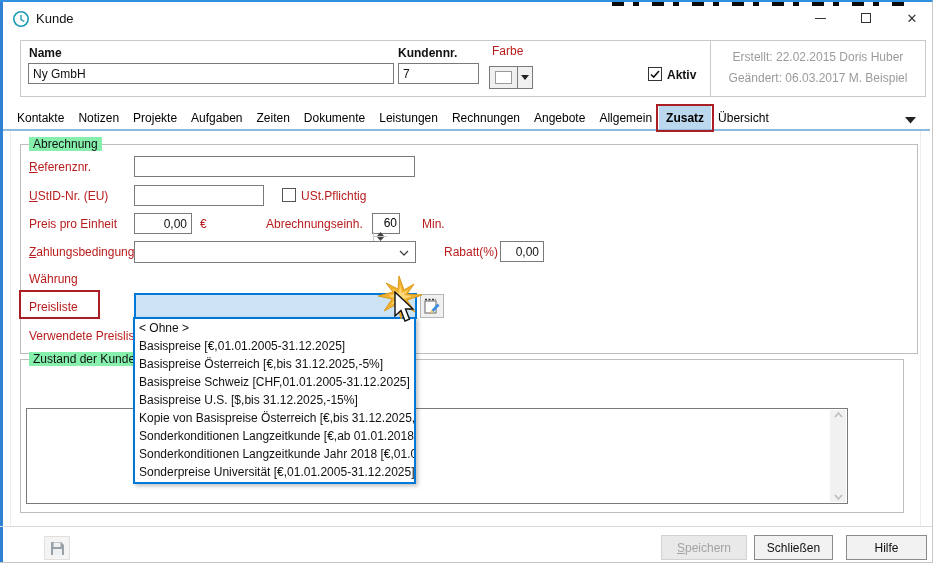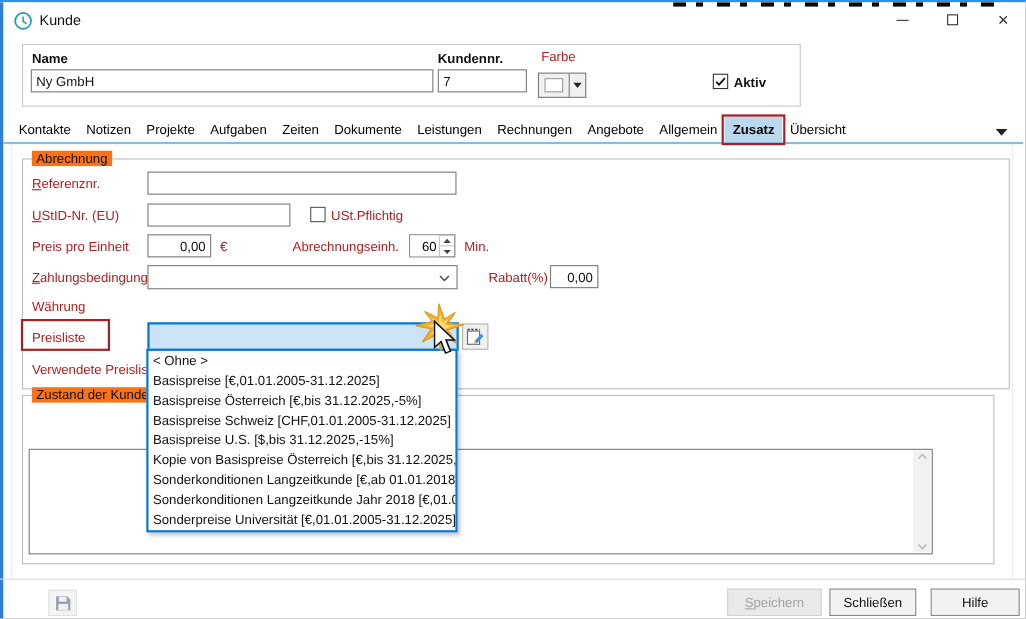--- a/index.html
+++ b/index.html
@@ -29,29 +29,29 @@
   .gray-info { position:absolute; left:0; width:100%; text-align:center; color:#9b9b9b; font-size:12px; }
   
   .tabs { position:absolute; left:10px; top:104px; height:24px; display:flex; align-items:stretch; }
   .tab { padding:5px 7px 4px 7px; font-size:12px; color:#000000; white-space:nowrap; position:relative; }
   .tab.selected { background:#bcd8ee; font-weight:bold; }
   .tab-underline { position:absolute; left:3px; top:127px; width:927px; height:2px; background:#8fbadf; }
   .annotation { position:absolute; border:2px solid #aa1f23; pointer-events:none; z-index:70; }
   .content-panel { position:absolute; left:10px; top:129px; width:911px; height:395px; border-left:1px solid #ececec; border-right:1px solid #ececec; }
   
   .groupbox { position:absolute; border:1px solid #bdbdbd; background:#fff; }
-  .legend { position:absolute; left:8px; top:-8px; background:#f97316; padding:0 4px; font-size:12px; white-space:nowrap; }
+  .legend { position:absolute; left:8px; top:-8px; background:#86efac; padding:0 4px; font-size:12px; white-space:nowrap; }
   .u { text-decoration:underline; }
   
   .combo { position:absolute; border:1px solid #7a7a7a; background:#fff; display:flex; align-items:center; padding-left:4px; font-size:12px; }
   .combo .chev { position:absolute; right:6px; top:50%; transform:translateY(-50%); }
   .combo.gray { background:#f0f0f0; border:1px solid #a6a6a6; }
   .combo.hl { background:#cce4f6; border:2px solid #0078d7; }
   
-  .spin { position:absolute; border:1px solid #7a7a7a; background:#fff; display:flex; }
+  .spin { position:absolute; border:1px solid #7a7a7a; background:#fff; display:flex;flex-direction:column; }
   .spin input { border:none; width:26px; text-align:right; font:12px "Liberation Sans",sans-serif; padding:2px 2px; outline:none; }
   .spin .col { width:14px; border-left:1px solid #c6c6c6; display:flex; flex-direction:column; }
   .spin .col div { flex:1; display:flex; align-items:center; justify-content:center; border-bottom:1px solid #c6c6c6; }
   .spin .col div:last-child { border-bottom:none; }
   
   .cbx { position:absolute; width:14px; height:14px; border:1px solid #333; background:#fff; display:flex; align-items:center; justify-content:center; }
   
   .ddlist { position:absolute; left:133px; top:315px; width:283px; height:167px; background:#fff;
     border:2px solid #0078d7; z-index:50; box-shadow:2px 2px 4px rgba(0,0,0,.25); overflow:hidden; }
   .dditem { height:18px; line-height:18px; padding-left:4px; font-size:12px; white-space:nowrap; overflow:hidden; }
@@ -105,20 +105,24 @@
             <polygon points="0,0 8,0 4,5" fill="#222"></polygon>
           </svg>
       </div>
     </div>
     <div class="cbx" style="left:627px; top:26px;">
       <svg width="10" height="9" viewBox="0 0 10 9">
           <polyline points="1,4.5 3.7,7 9,1" fill="none" stroke="#111" stroke-width="1.6"></polyline>
         </svg>
     </div>
     <div class="blabel abs" style="left:646px; top:27px;">Aktiv</div>
+  </div>
+  <div class="panel" style="left:710px; top:38px; width:216px; height:57px;">
+    <div class="gray-info" style="top:9px;">Erstellt: 22.02.2015 Doris Huber</div>
+    <div class="gray-info" style="top:30px;">Geändert: 06.03.2017 M. Beispiel</div>
   </div>
 
   <div class="tabs">
     <div class="tab">Kontakte</div>
     <div class="tab">Notizen</div>
     <div class="tab">Projekte</div>
     <div class="tab">Aufgaben</div>
     <div class="tab">Zeiten</div>
     <div class="tab">Dokumente</div>
     <div class="tab">Leistungen</div>

